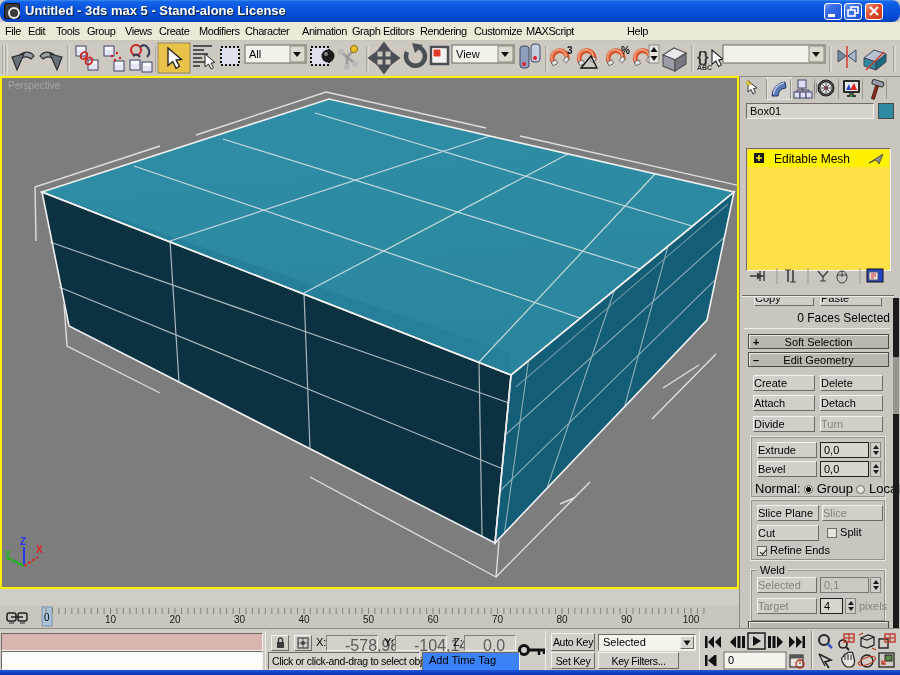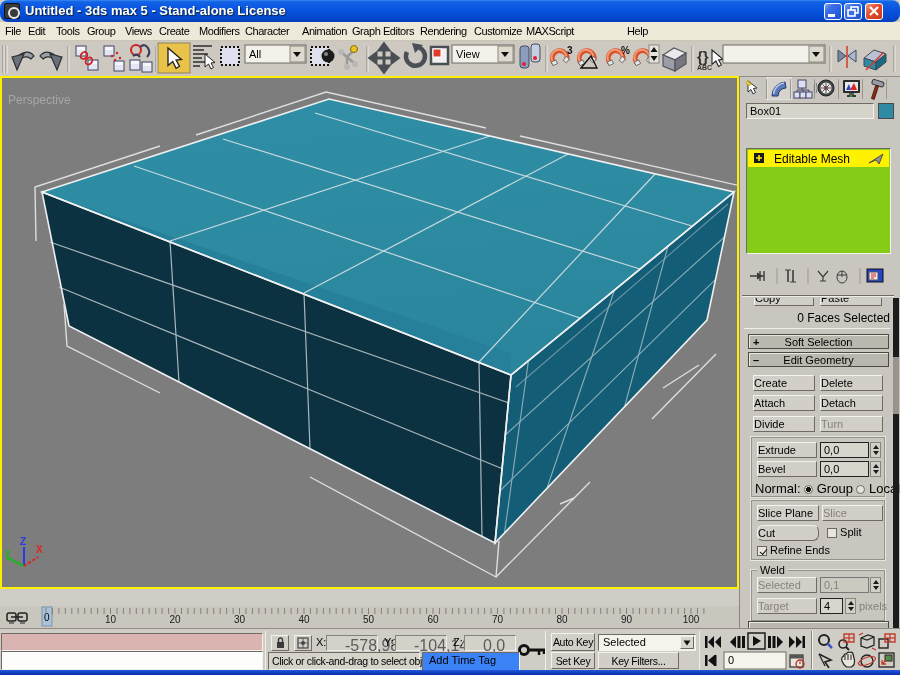--- a/index.html
+++ b/index.html
@@ -21,21 +21,21 @@
 #btncls{right:17px;background:linear-gradient(135deg,#f0a088 0%,#e25030 40%,#c83818 100%);}
 
 #menubar{position:absolute;left:0;top:22px;width:900px;height:19px;background:#ece9d8;
   border-bottom:1px solid #c8c5b4;font-size:11px;letter-spacing:-0.45px;color:#000;}
 #menubar span{position:absolute;top:3px;}
 
 #toolbar{position:absolute;left:0;top:41px;width:900px;height:36px;background:#cdc9c1;}
 
 #viewport{position:absolute;left:0;top:76px;width:739px;height:513px;
   border:2px solid #fcf000;background:#7d7d7d;}
-#vplabel{position:absolute;left:6px;top:15px;color:#a6a6a6;font-size:12px;}
+#vplabel{position:absolute;left:6px;top:2px;color:#a6a6a6;font-size:10px;}
 
 #cpanel{position:absolute;left:739px;top:77px;width:161px;height:551px;background:#c9c6bf;
   border-left:1px solid #8a867e;font-size:11px;color:#000;}
 
 #tslider{position:absolute;left:0;top:590px;width:739px;height:16px;background:#c6c3bb;}
 #ruler{position:absolute;left:0;top:606px;width:739px;height:22px;background:#c9c6be;}
 
 #statusbar{position:absolute;left:0;top:628px;width:900px;height:42px;background:#d0cdc6;
   border-top:1px solid #908c84;font-size:11px;}
 #bluestrip{position:absolute;left:0;top:670px;width:900px;height:5px;
@@ -385,21 +385,21 @@
 
       <g transform="translate(133,2) rotate(18)">
         <rect x="0" y="0" width="12" height="5" rx="2" fill="#999ca8" stroke="#333"></rect>
         <rect x="4.5" y="5" width="3" height="14" fill="#8a2a1a" stroke="#401008" stroke-width="0.7"></rect>
       </g>
     </svg>
     <div class="sunk" style="position:absolute;left:6px;top:26px;width:128px;height:16px;background:#d6d3cb;">
       <span style="position:absolute;left:3px;top:1px;">Box01</span>
       </div>
     <div style="position:absolute;left:138px;top:26px;width:16px;height:16px;background:#2e8ba3;border:1px solid #4a4a4a;"></div>
-    <div class="sunk" style="position:absolute;left:6px;top:71px;width:145px;height:106px;background:#84cc16;">
+    <div class="sunk" style="position:absolute;left:6px;top:71px;width:145px;height:123px;background:#fde047;">
       <div style="position:absolute;left:1px;top:1px;width:141px;height:17px;background:#fff200;">
         <div style="position:absolute;left:6px;top:3px;width:10px;height:10px;background:#1a1a1a;">
           <svg width="10" height="10">
               <path d="M2,5 h6 M5,2 v6" stroke="#ffe820" stroke-width="1.6"></path>
             </svg></div>
         <span style="position:absolute;left:26px;top:2px;font-size:12px;">Editable Mesh</span>
         <svg width="18" height="14" style="position:absolute;right:3px;top:2px;">
             <path d="M1,11 L15,2 L11,12 L8,8 Z" fill="#8f8f8f" stroke="#3a3a3a" stroke-width="0.8"></path>
           </svg>
       </div>
@@ -454,21 +454,21 @@
       <div class="raised pbtn" style="left:17px;top:163px;width:60px;">Bevel</div>
       <div class="spinfld" style="left:80px;top:163px;width:49px;">0,0</div>
       <div class="spinner" style="left:130px;top:163px;">
           <div class="su"></div>
           <div class="sd"></div>
         </div>
       <div style="position:absolute;left:15px;top:183px;font-size:13px;">Normal: <span class="radio rsel"></span> Group <span class="radio"></span> Local</div>
       <div class="gbox" style="left:11px;top:202px;width:134px;height:60px;"></div>
       <div class="raised pbtn" style="left:17px;top:207px;width:62px;">Slice Plane</div>
       <div class="raised pbtn dis" style="left:82px;top:207px;width:61px;">Slice</div>
-      <div class="raised pbtn" style="left:17px;top:227px;width:62px;border-radius:6px;">Cut</div>
+      <div class="raised pbtn" style="left:17px;top:227px;width:62px;">Cut</div>
       <div style="position:absolute;left:87px;top:228px;"><span class="chk"></span> Split</div>
       <div style="position:absolute;left:17px;top:246px;"><span class="chk ck"></span> Refine Ends</div>
       <div class="gbox" style="left:11px;top:272px;width:134px;height:51px;"></div>
       <div style="position:absolute;left:17px;top:266px;background:#c9c6bf;padding:0 3px;">Weld</div>
       <div class="raised pbtn dis" style="left:17px;top:279px;width:60px;">Selected</div>
       <div class="spinfld dis" style="left:80px;top:279px;width:49px;">0,1</div>
       <div class="spinner" style="left:130px;top:279px;">
           <div class="su"></div>
           <div class="sd"></div>
         </div>

